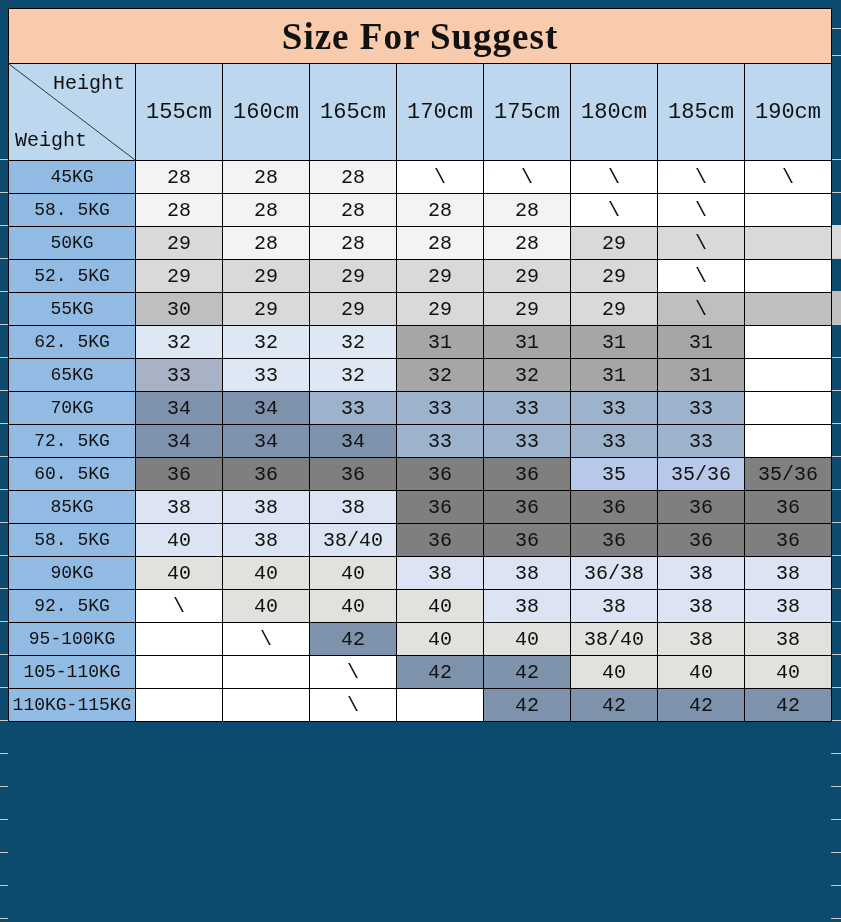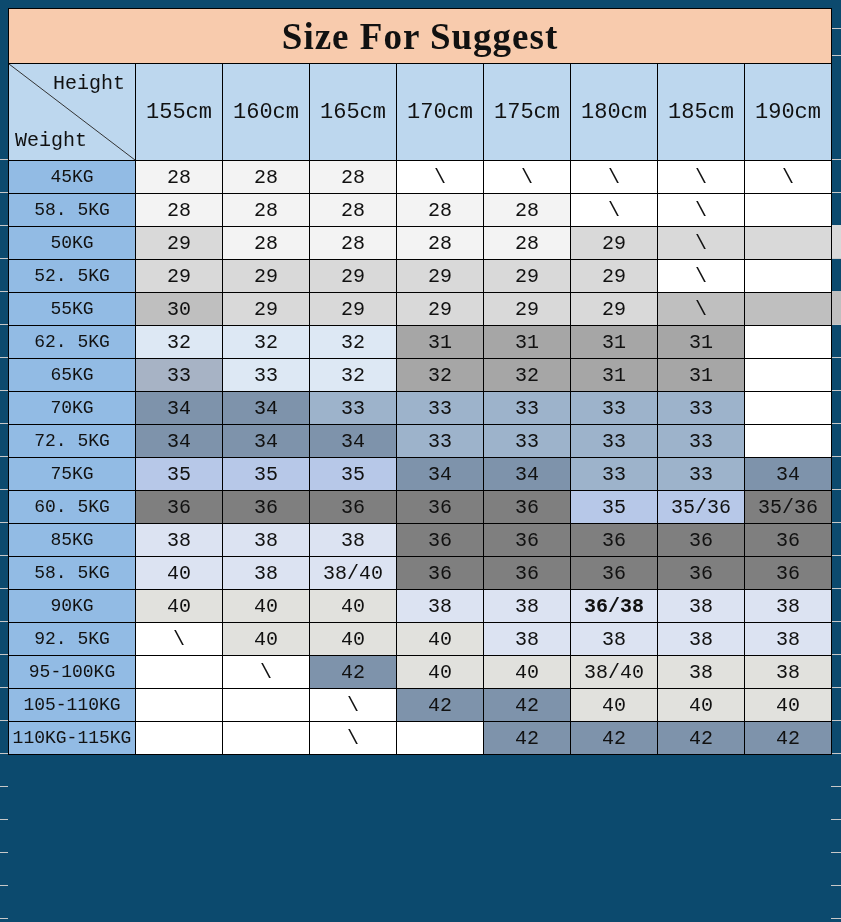--- a/index.html
+++ b/index.html
@@ -198,31 +198,20 @@
           <td style="background: rgb(126, 147, 171);">34</td>
           <td style="background: rgb(126, 147, 171);">34</td>
           <td style="background: rgb(126, 147, 171);">34</td>
           <td style="background: rgb(157, 179, 203);">33</td>
           <td style="background: rgb(157, 179, 203);">33</td>
           <td style="background: rgb(157, 179, 203);">33</td>
           <td style="background: rgb(157, 179, 203);">33</td>
           <td style="background: rgb(255, 255, 255);"></td>
         </tr>
         <tr>
-          <th class="rlabel">75KG</th>
-          <td style="background: rgb(183, 200, 232);">35</td>
-          <td style="background: rgb(183, 200, 232);">35</td>
-          <td style="background: rgb(183, 200, 232);">35</td>
-          <td style="background: rgb(126, 147, 171);">34</td>
-          <td style="background: rgb(126, 147, 171);">34</td>
-          <td style="background: rgb(157, 179, 203);">33</td>
-          <td style="background: rgb(157, 179, 203);">33</td>
-          <td style="background: rgb(126, 147, 171);">34</td>
-        </tr>
-        <tr>
           <th class="rlabel">60. 5KG</th>
           <td style="background: rgb(127, 127, 127);">36</td>
           <td style="background: rgb(127, 127, 127);">36</td>
           <td style="background: rgb(127, 127, 127);">36</td>
           <td style="background: rgb(127, 127, 127);">36</td>
           <td style="background: rgb(127, 127, 127);">36</td>
           <td style="background: rgb(183, 200, 232);">35</td>
           <td style="background: rgb(183, 200, 232);">35/36</td>
           <td style="background: rgb(127, 127, 127);">35/36</td>
         </tr>
@@ -248,21 +237,21 @@
           <td style="background: rgb(127, 127, 127);">36</td>
           <td style="background: rgb(127, 127, 127);">36</td>
         </tr>
         <tr>
           <th class="rlabel">90KG</th>
           <td style="background: rgb(225, 225, 221);">40</td>
           <td style="background: rgb(225, 225, 221);">40</td>
           <td style="background: rgb(225, 225, 221);">40</td>
           <td style="background: rgb(220, 227, 242);">38</td>
           <td style="background: rgb(220, 227, 242);">38</td>
-          <td style="background: rgb(220, 227, 242); font-weight: bold;">36/38</td>
+          <td style="background: rgb(220, 227, 242);">36/38</td>
           <td style="background: rgb(220, 227, 242);">38</td>
           <td style="background: rgb(220, 227, 242);">38</td>
         </tr>
         <tr>
           <th class="rlabel">92. 5KG</th>
           <td style="background: rgb(255, 255, 255);">\</td>
           <td style="background: rgb(225, 225, 221);">40</td>
           <td style="background: rgb(225, 225, 221);">40</td>
           <td style="background: rgb(225, 225, 221);">40</td>
           <td style="background: rgb(220, 227, 242);">38</td>

